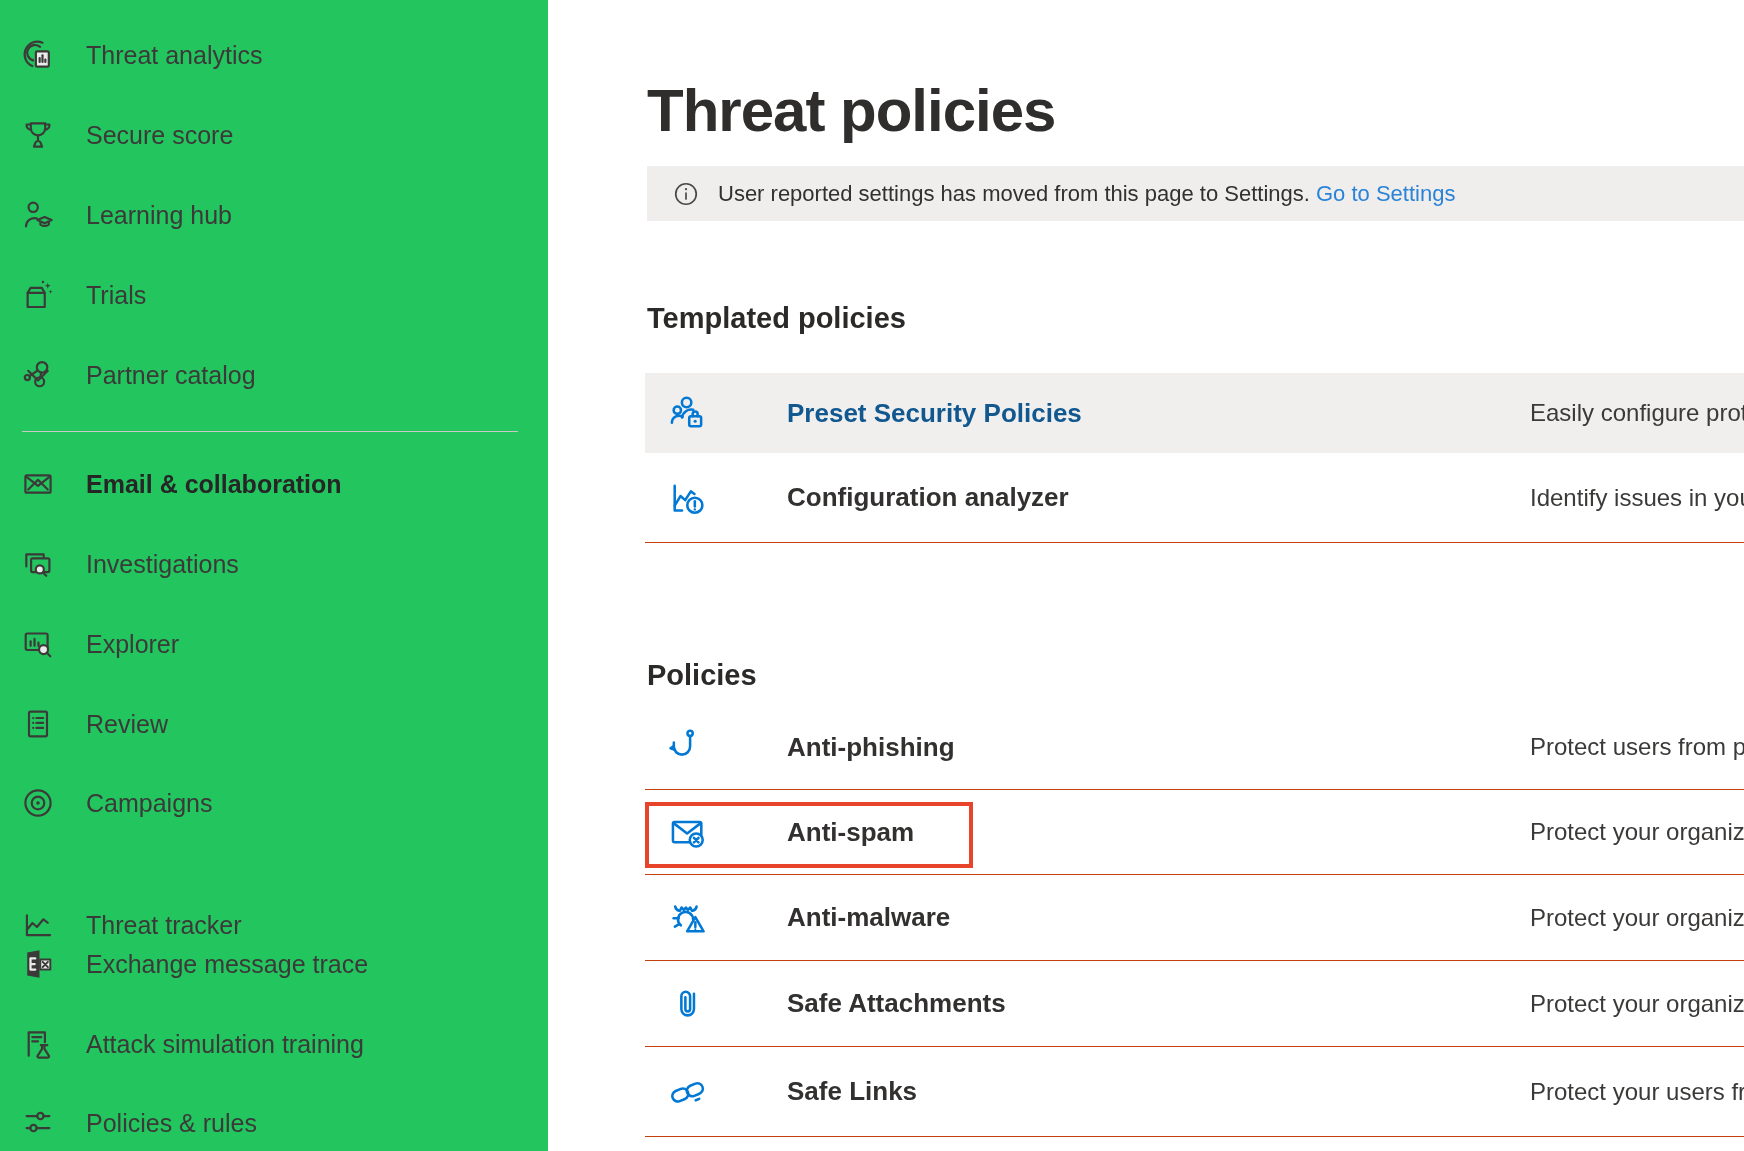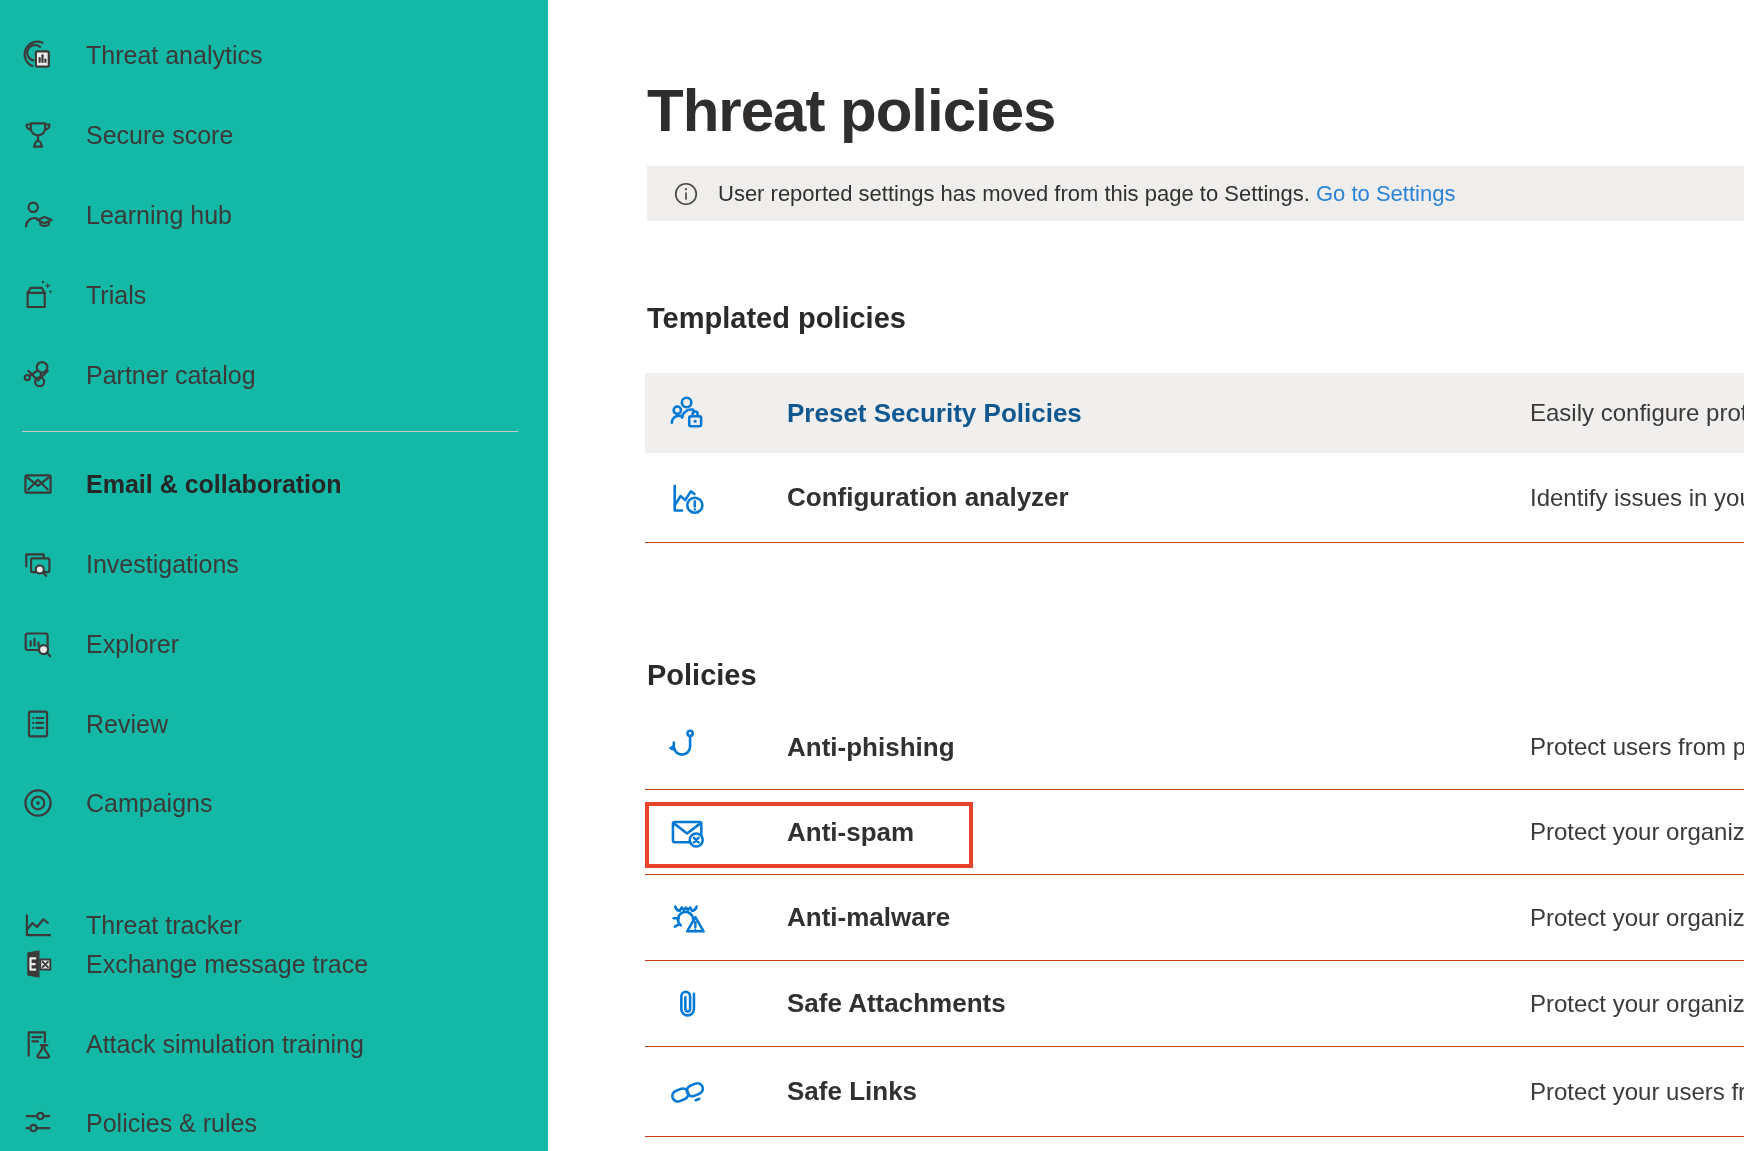--- a/index.html
+++ b/index.html
@@ -1,21 +1,21 @@
 <!DOCTYPE html>
 <html><head>
 <meta charset="utf-8">
 <style>
   html,body{margin:0;padding:0;background:#ffffff;}
   *{box-sizing:border-box;}
   body{font-family:"Liberation Sans","DejaVu Sans",sans-serif;color:#323130;}
   #page{position:relative;width:1744px;height:1151px;overflow:hidden;background:#ffffff;}
 
   
-  #sidebar{position:absolute;left:0;top:0;width:548px;height:1151px;background:#14b8a6;}
+  #sidebar{position:absolute;left:0;top:0;width:548px;height:1151px;background:#22c55e;}
   .nav-item{position:absolute;left:0;width:548px;height:56px;display:flex;align-items:center;cursor:pointer;}
   .nav-item .ic{position:absolute;left:20px;width:36px;height:36px;}
   .nav-label{position:absolute;left:86px;font-size:25px;color:#3b3a39;white-space:nowrap;}
   .nav-label.bold{font-weight:700;color:#262626;}
   .nav-chevron{position:absolute;left:488px;width:26px;height:26px;}
   .nav-divider{position:absolute;left:22px;top:431px;width:496px;height:1px;background:#c9c8c6;}
 
   
   svg.ic{stroke:currentColor;fill:none;stroke-width:1.45;stroke-linecap:round;stroke-linejoin:round;color:#3b3a39;overflow:visible;}
   svg.ic-blue{color:#0078d4;}

